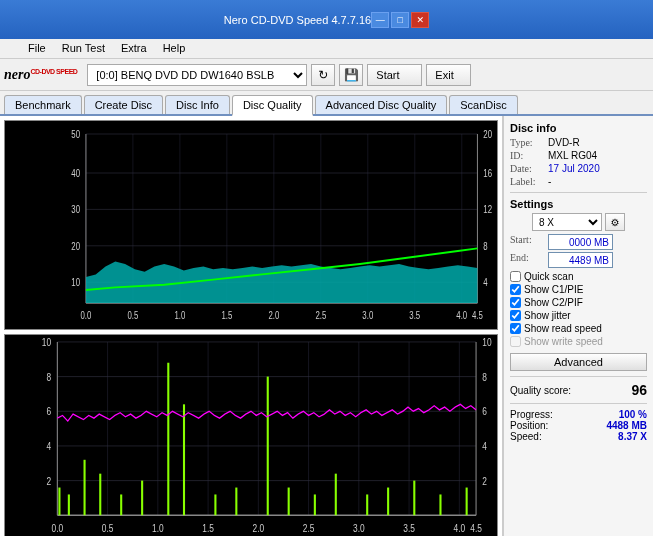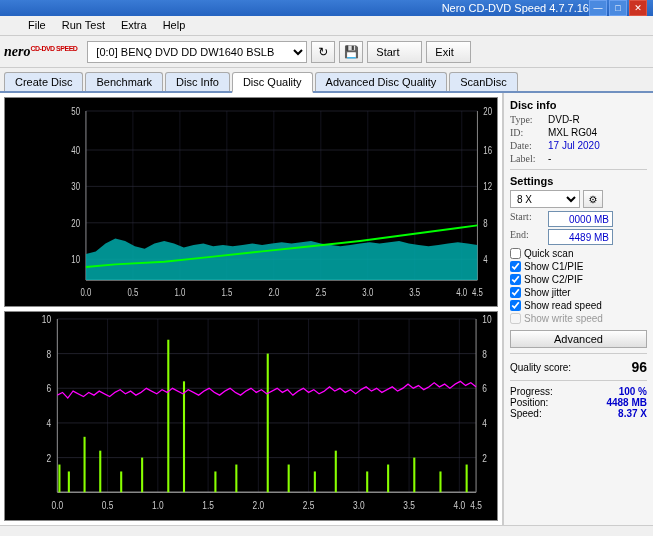--- a/index.html
+++ b/index.html
@@ -4,23 +4,23 @@
   <style>
     * { box-sizing: border-box; margin: 0; padding: 0; }
     body { font-family: 'Segoe UI', Tahoma, Geneva, Verdana, sans-serif; font-size: 11px; background: #f0f0f0; width: 653px; height: 536px; overflow: hidden; }
     
     
     .title-bar {
       background: linear-gradient(to bottom, #3a7bd5, #2563c0);
       color: white;
       display: flex;
       align-items: center;
-      justify-content: flex-end;
+      justify-content: center;
       padding: 4px 6px;
-      height: 16px;
+      height: 39px;
     }
     .title-bar-title { font-size: 11px; font-weight: normal; }
     .title-bar-controls { display: flex; gap: 2px; }
     .title-bar-btn {
       background: #4a8ae0;
       border: 1px solid #6aa0f0;
       color: white;
       width: 18px;
       height: 16px;
       font-size: 9px;
@@ -262,22 +262,22 @@
   <select class="drive-select">
     <option>[0:0]  BENQ DVD DD DW1640 BSLB</option>
   </select>
   <button class="toolbar-icon-btn" title="Refresh">↻</button>
   <button class="toolbar-icon-btn" title="Save">💾</button>
   <button class="toolbar-btn" style="width:55px;">Start</button>
   <button class="toolbar-btn" style="width:45px;">Exit</button>
 </div>
 
 <div class="tabs">
+  <div class="tab">Benchmark</div>
   <div class="tab">Create Disc</div>
-  <div class="tab">Benchmark</div>
   <div class="tab">Disc Info</div>
   <div class="tab active">Disc Quality</div>
   <div class="tab">Advanced Disc Quality</div>
   <div class="tab">ScanDisc</div>
 </div>
 
 <div class="main-content">
 
   <div class="chart-area">
 
@@ -426,21 +426,21 @@
     </div>
     <div class="panel-row">
       <span class="panel-label">Label:</span>
       <span class="panel-value">-</span>
     </div>
     
     <div class="divider"></div>
     
     <div class="panel-section-title">Settings</div>
     
-    <div style="display:flex; align-items:center; gap:3px; margin-bottom:3px;">
+    <div style="display:flex; align-items:center; gap:3px; margin-bottom:3px;margin-left:22px;">
       <select class="speed-select">
         <option>8 X</option>
       </select>
       <button class="toolbar-icon-btn" style="width:20px; height:18px; font-size:10px;">⚙</button>
     </div>
     
     <div class="panel-row">
       <span class="panel-label">Start:</span>
       <input class="input-field" type="text" value="0000 MB" style="width: 65px;">
     </div>

